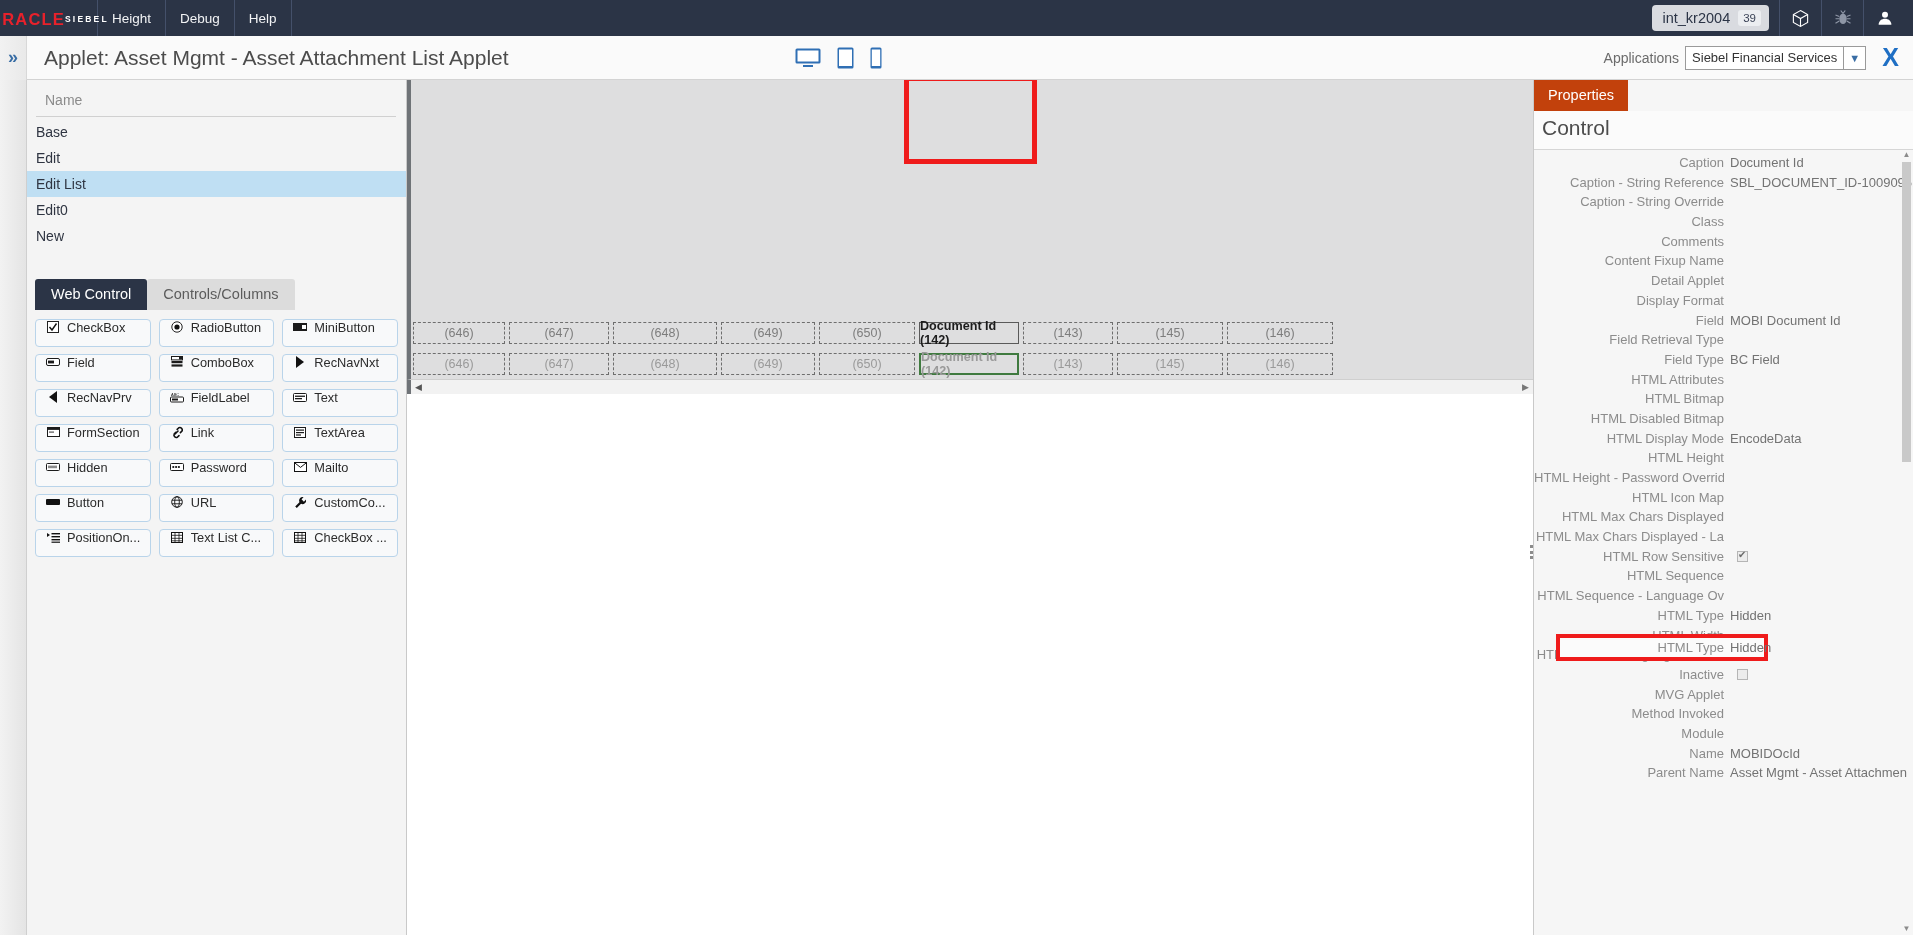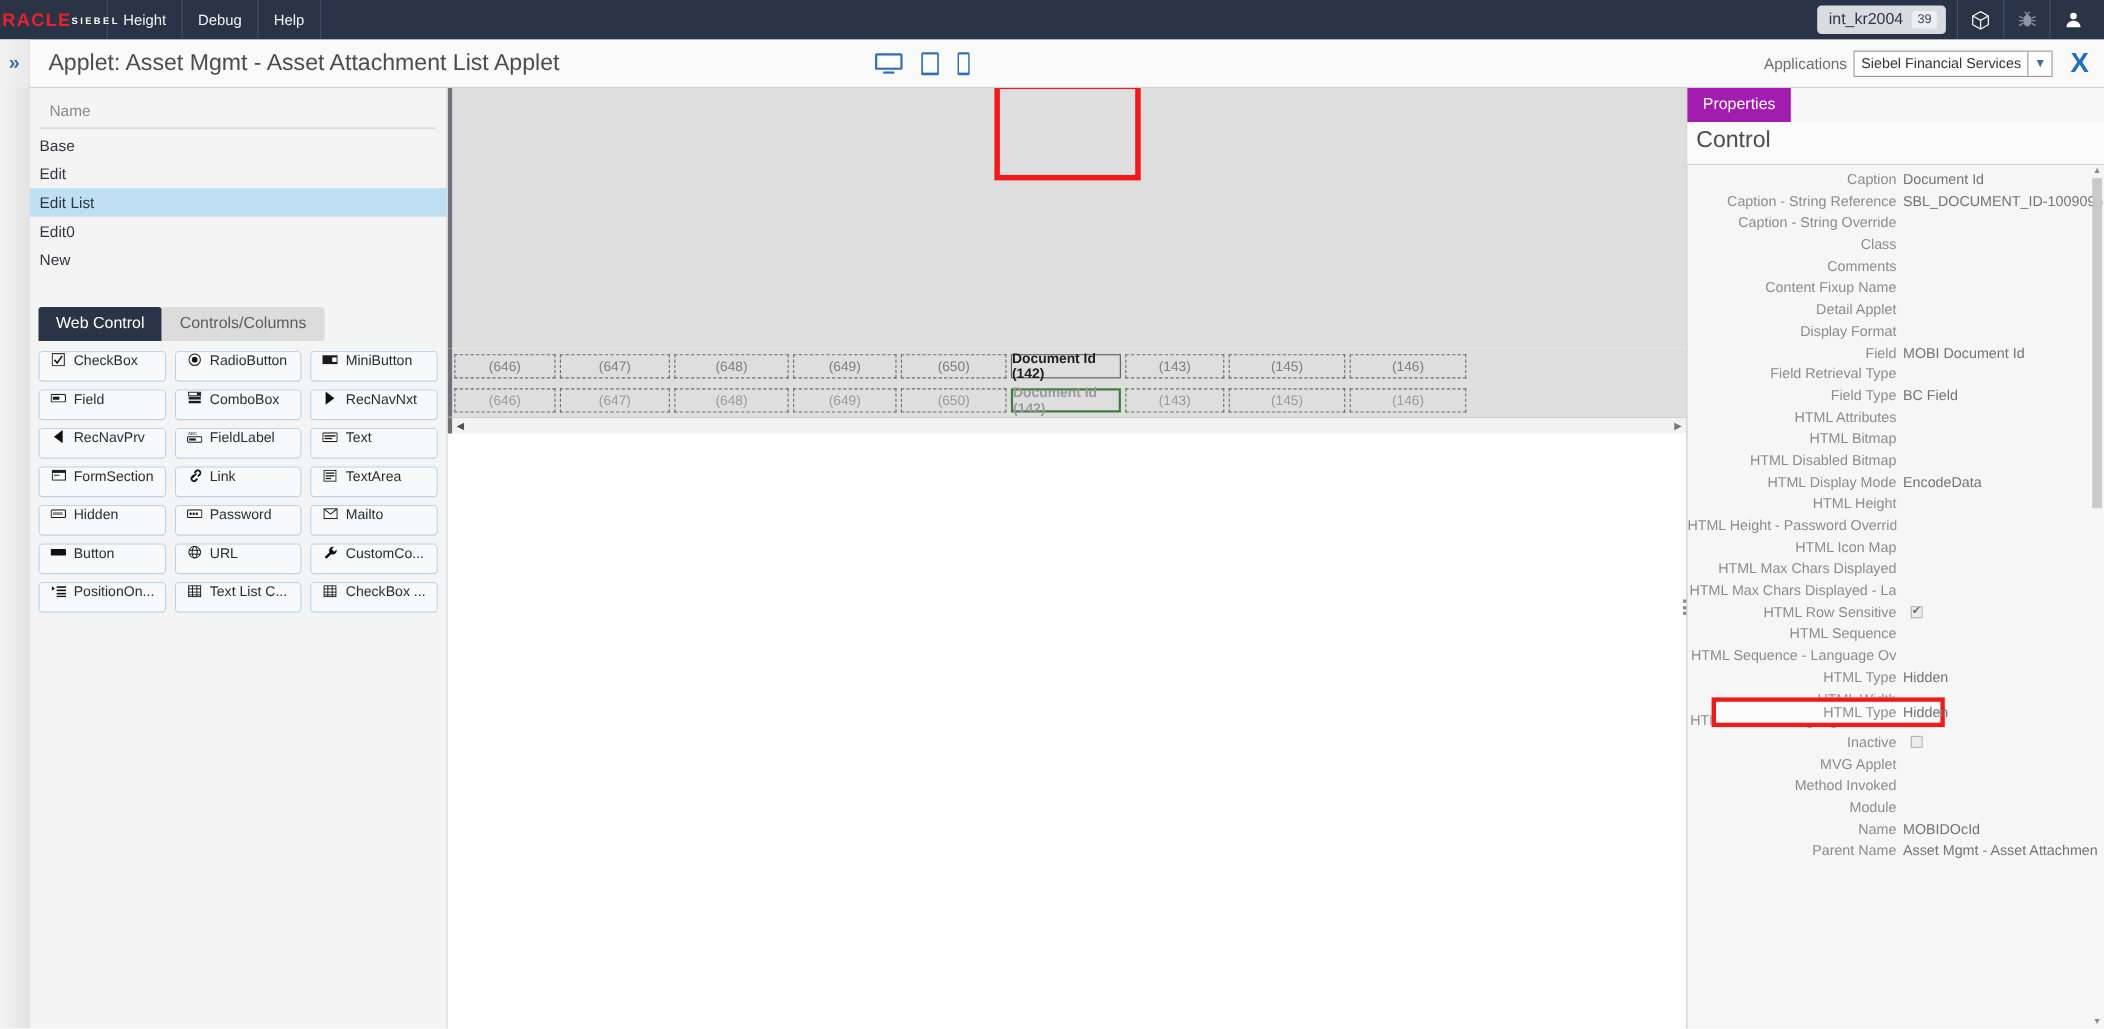--- a/index.html
+++ b/index.html
@@ -286,21 +286,21 @@
   
   .right-panel {
     width: 380px;
     background: #f6f6f6;
     border-left: 1px solid #c9c9c9;
     display: flex; flex-direction: column;
     position: relative;
   }
   .prop-tab-row { display: flex; }
   .prop-tab {
-    background: #a21caf; color: #fff;
+    background: #c2410c; color: #fff;
     font-size: 14.5px;
     padding: 7px 14px 8px 14px;
     border-radius: 0 0 0 0;
   }
   .prop-heading {
     font-size: 21px; color: #4c4c4c;
     padding: 5px 0 9px 8px;
     border-bottom: 1px solid #d6d6d6;
     background: #fbfbfb;
   }

